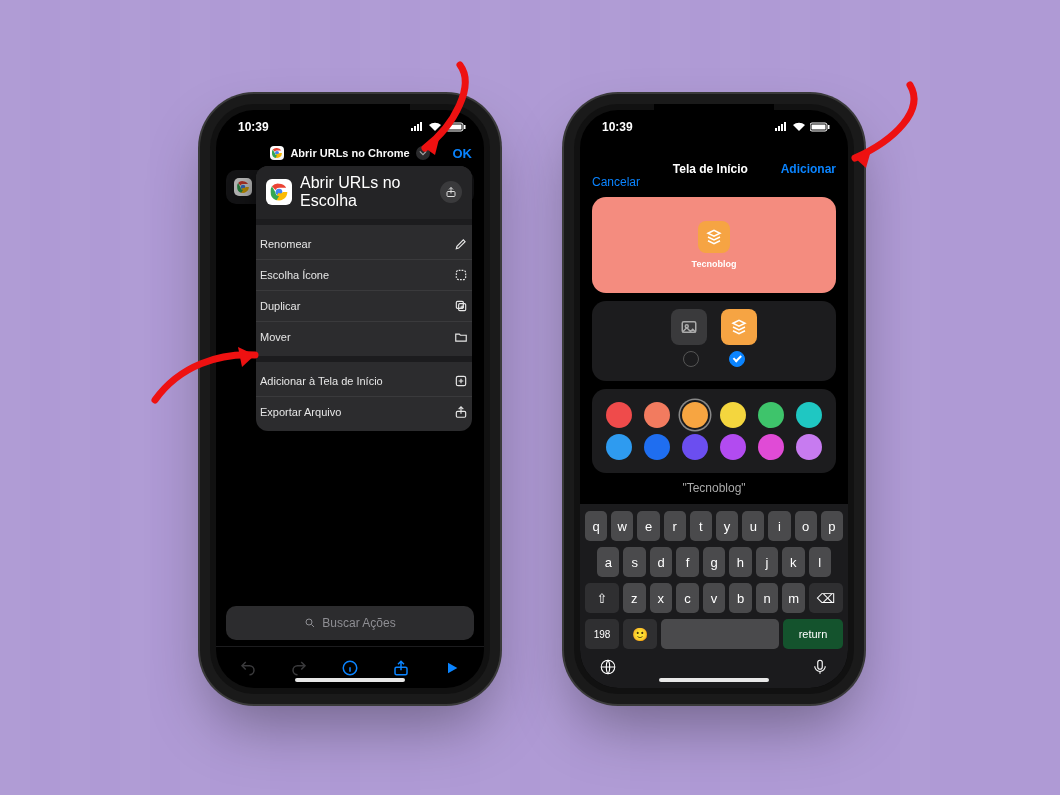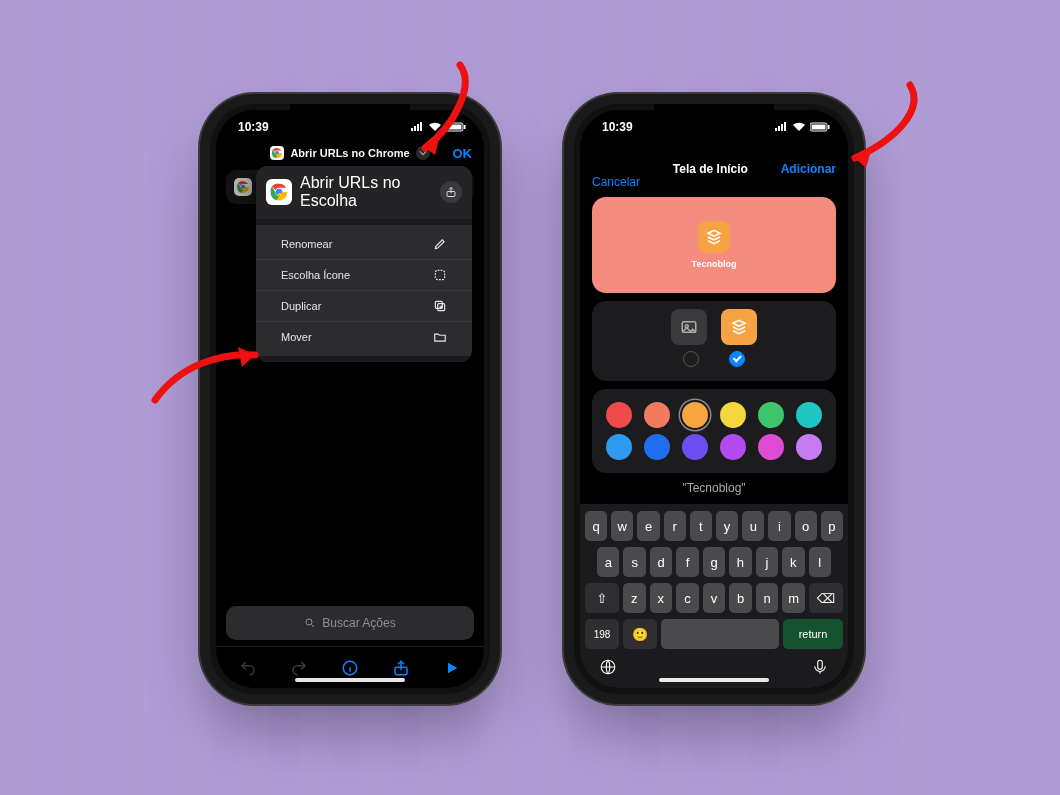--- a/index.html
+++ b/index.html
@@ -54,21 +54,21 @@
     position:absolute; top:0; left:40px; right:12px;
     background:#2c2c2e; border-radius:12px; overflow:hidden; box-shadow:0 8px 24px rgba(0,0,0,.6);
   }
   .popover .hdr {
     display:flex; align-items:center; gap:8px; padding:8px 10px;
     background:#242426;
   }
   .popover .hdr .icon-box { width:26px; height:26px; border-radius:6px; background:#fff; display:flex; align-items:center; justify-content:center; }
   .popover .hdr .name { color:#fff; font-size:16px; font-weight:400; line-height:1.15; }
   .popover .hdr .share-mini { margin-left:auto; width:22px; height:22px; border-radius:11px; background:#3a3a3c; display:flex; align-items:center; justify-content:center; }
-  .menu-row { display:flex; align-items:center; justify-content:space-between; padding:8px 25px; color:#e6e6e6; font-size:11px; border-top:1px solid #3a3a3c; }
+  .menu-row { display:flex; align-items:center; justify-content:space-between; padding:8px 4px; color:#e6e6e6; font-size:11px; border-top:1px solid #3a3a3c; }
   .menu-row:first-of-type { border-top:none; }
   .menu-group { padding:4px 0; }
   .menu-sep { height:6px; background:#1c1c1e; }
   .row-icon { width:14px; height:14px; color:#e6e6e6; }
 
   .search-bar {
     height:34px; margin:0 10px 6px; background:#2c2c2e; border-radius:10px;
     display:flex; align-items:center; justify-content:center; gap:6px; color:#8e8e93; font-size:12px;
   }
 
@@ -234,20 +234,36 @@
                   </svg>
               </div>
               <div class="menu-row">
                 <span>Mover</span>
                 <svg class="row-icon" viewBox="0 0 24 24" fill="none" stroke="currentColor" stroke-width="2">
                     <path d="M3 7h6l2 2h10v10H3z"></path>
                   </svg>
               </div>
             </div>
             <div class="menu-sep"></div>
+            <div class="menu-group">
+              <div class="menu-row">
+                <span>Adicionar à Tela de Início</span>
+                <svg class="row-icon" viewBox="0 0 24 24" fill="none" stroke="currentColor" stroke-width="2">
+                    <rect x="4" y="4" width="16" height="16" rx="3"></rect>
+                    <path d="M12 8v8M8 12h8"></path>
+                  </svg>
+              </div>
+              <div class="menu-row">
+                <span>Exportar Arquivo</span>
+                <svg class="row-icon" viewBox="0 0 24 24" fill="none" stroke="currentColor" stroke-width="2">
+                    <path d="M12 3v12M8 7l4-4 4 4"></path>
+                    <rect x="4" y="11" width="16" height="10" rx="2"></rect>
+                  </svg>
+              </div>
+            </div>
           </div>
         </div>
 
         <div class="search-bar">
           <svg width="12" height="12" viewBox="0 0 24 24" fill="none" stroke="#8e8e93" stroke-width="2">
               <circle cx="10" cy="10" r="6"></circle>
               <path d="M20 20l-5-5"></path>
             </svg>
           <span>Buscar Ações</span>
         </div>

